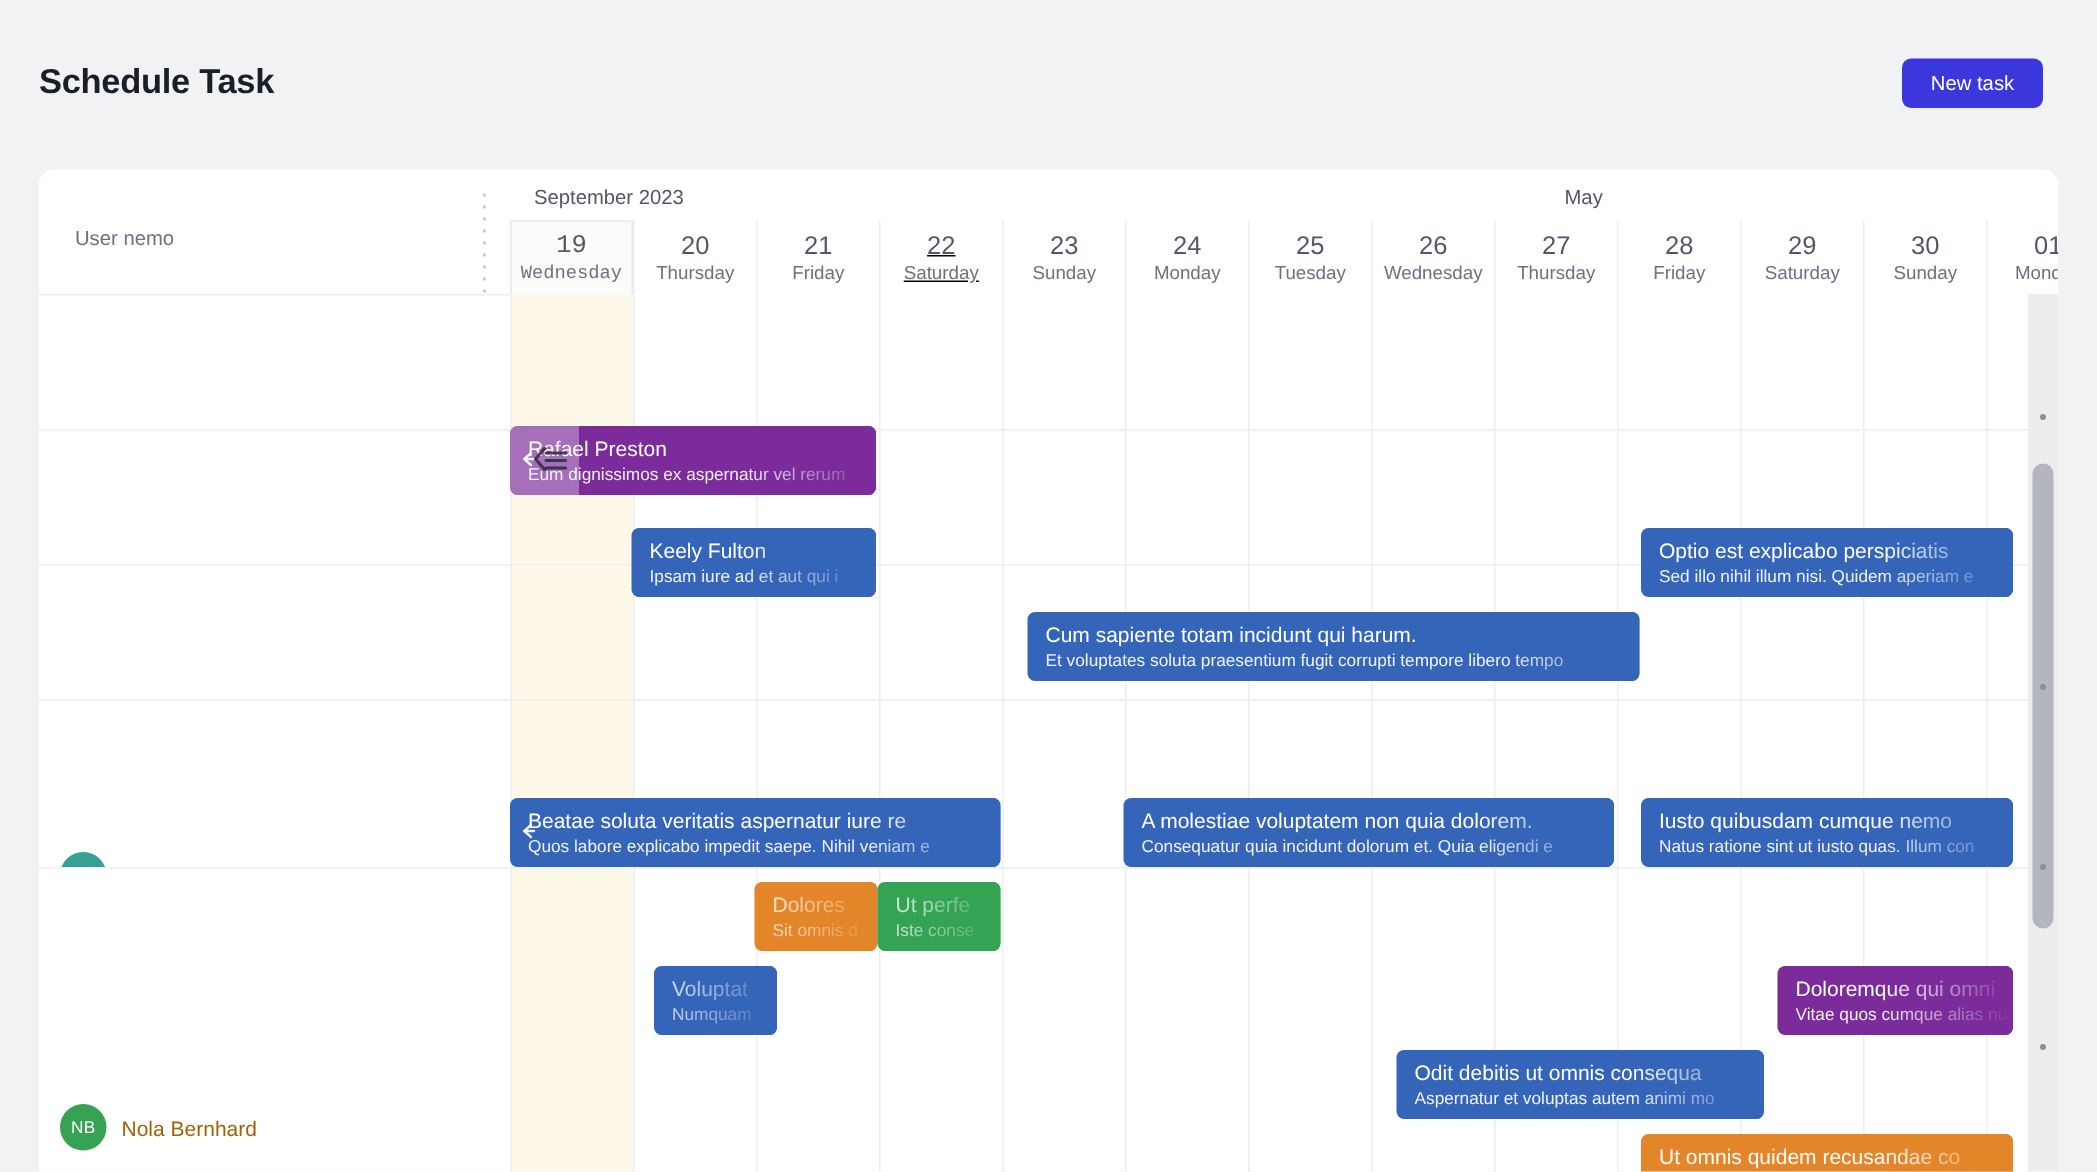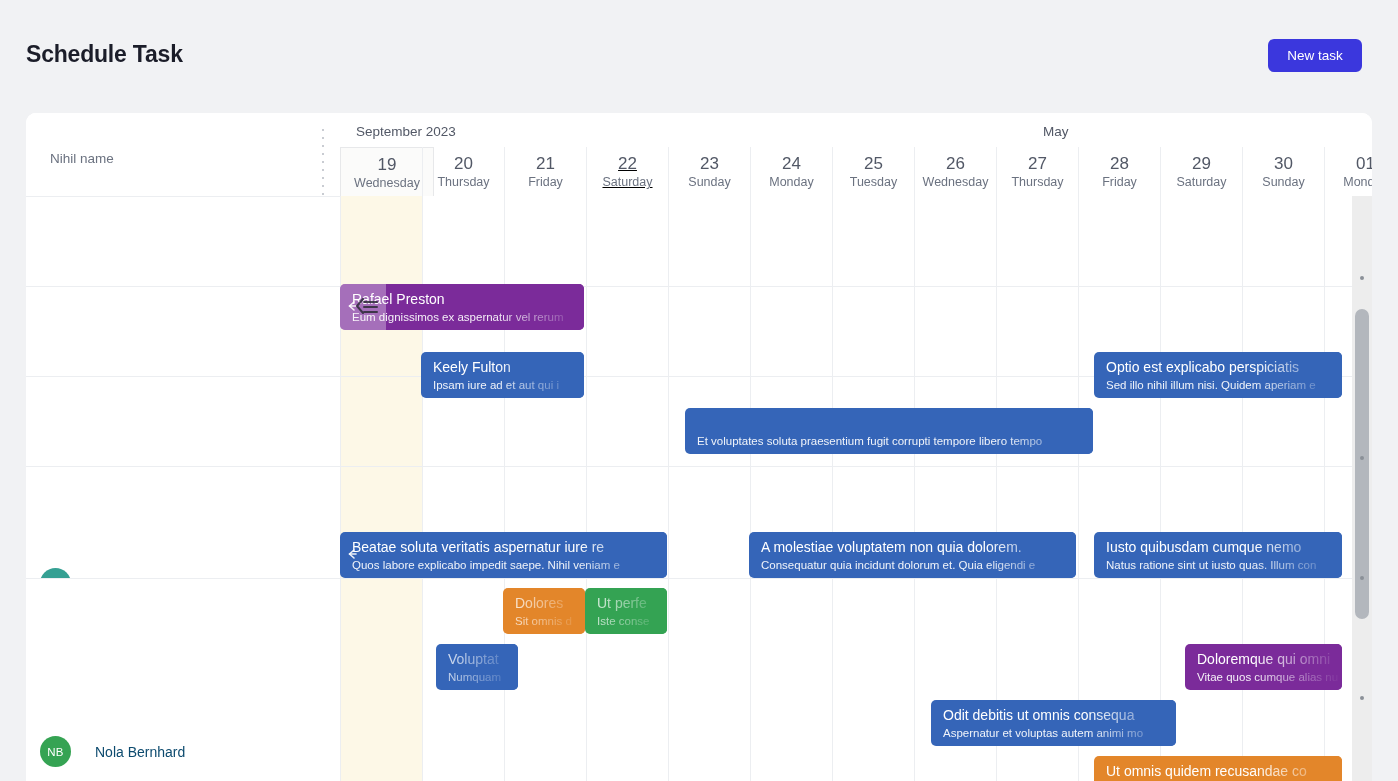--- a/index.html
+++ b/index.html
@@ -53,29 +53,29 @@
   .left-head-label {
     position: absolute; left: 24px; top: 38px;
     font-size: 13.5px; color: #6b7280;
   }
   .user-row {
     position: absolute; left: 0; width: 314px;
     border-top: 1px solid #eceef1;
     background: #ffffff;
   }
   .user-inner {
-    position: absolute; left: 14px; display: flex; align-items: center; gap: 24px;
+    position: absolute; left: 14px; display: flex; align-items: center; gap: 10px;
   }
   .avatar {
     width: 31px; height: 31px; border-radius: 50%;
     color: #ffffff; font-size: 11.5px; font-weight: 500;
     display: flex; align-items: center; justify-content: center;
     flex: 0 0 auto; letter-spacing: 0.2px;
   }
-  .user-name { font-size: 14px; color: #0c4a6e; white-space: nowrap; }
+  .user-name { font-size: 14px; color: #a16207; white-space: nowrap; }
 
   
   .dotted-sep {
     position: absolute; left: 296px; top: 16px;
     width: 2px; height: 68px; z-index: 7;
     background-image: linear-gradient(to bottom, #c9ccd2 2px, rgba(0,0,0,0) 2px);
     background-size: 2px 8px;
   }
 
   
@@ -202,21 +202,21 @@
           <div class="col-line" style="left: 902px;"></div>
           <div class="col-line" style="left: 984px;"></div>
           <div class="row-line" style="top: 90px;"></div>
           <div class="row-line" style="top: 180px;"></div>
           <div class="row-line" style="top: 270px;"></div>
           <div class="row-line" style="top: 382px;"></div>
         </div>
       <div class="tl-head" id="tl-head">
           <div class="month-label" style="left: 16px;">September 2023</div>
           <div class="month-label" style="left: 703px;">May</div>
-          <div class="day-cell today" style="left: 0px; width: 94px;">
+          <div class="day-cell today" style="left: 0px; width: 82px; font-family: Liberation Mono, monospace;">
             <div class="day-num">19</div>
             <div class="day-name">Wednesday</div>
           </div>
           <div class="day-cell" style="left: 82px; width: 82px;">
             <div class="day-num">20</div>
             <div class="day-name">Thursday</div>
           </div>
           <div class="day-cell" style="left: 164px; width: 82px;">
             <div class="day-num">21</div>
             <div class="day-name">Friday</div>
@@ -276,20 +276,21 @@
                 <path d="M9 3 L3 10 L9 17" fill="none" stroke="#2b2b36" stroke-width="2" stroke-linecap="round" stroke-linejoin="round"></path>
                 <path d="M10 6 L23 6 M10 11 L23 11 M10 16 L23 16" stroke="#2b2b36" stroke-width="2" stroke-linecap="round"></path>
               </svg></div>
           </div>
           <div class="task" style="left: 81px; width: 163px; top: 239px; background: rgb(53, 101, 184);">
             <div class="task-title">Keely Fulton</div>
             <div class="task-sub">Ipsam iure ad et aut qui i</div>
             <div class="fade" style="background: linear-gradient(to right, rgba(0, 0, 0, 0), rgb(53, 101, 184));"></div>
           </div>
           <div class="task" style="left: 345px; width: 408px; top: 295px; background: rgb(53, 101, 184);">
+            <div class="task-title">Cum sapiente totam incidunt qui harum.</div>
             <div class="task-sub">Et voluptates soluta praesentium fugit corrupti tempore libero tempo</div>
             <div class="fade" style="background: linear-gradient(to right, rgba(0, 0, 0, 0), rgb(53, 101, 184));"></div>
           </div>
           <div class="task" style="left: 754px; width: 248px; top: 239px; background: rgb(53, 101, 184);">
             <div class="task-title">Optio est explicabo perspiciatis</div>
             <div class="task-sub">Sed illo nihil illum nisi. Quidem aperiam e</div>
             <div class="fade" style="background: linear-gradient(to right, rgba(0, 0, 0, 0), rgb(53, 101, 184));"></div>
           </div>
           <div class="task" style="left: 0px; width: 327px; top: 419px; background: rgb(53, 101, 184);">
             <div class="task-title">Beatae soluta veritatis aspernatur iure re</div>
@@ -337,21 +338,21 @@
           </div>
           <div class="task" style="left: 754px; width: 248px; top: 643px; background: rgb(227, 134, 42);">
             <div class="task-title">Ut omnis quidem recusandae co</div>
             <div class="fade" style="background: linear-gradient(to right, rgba(0, 0, 0, 0), rgb(227, 134, 42));"></div>
           </div>
         </div>
     </div>
 
     <div class="left-col">
       <div class="left-head">
-        <div class="left-head-label">Nihil name</div>
+        <div class="left-head-label">User nemo</div>
       </div>
       <div id="users-layer">
           <div class="user-row" style="top: 83px; height: 90px;">
             <div class="user-inner" style="top: 101px;">
               <div class="avatar" style="background: rgb(212, 58, 103);">TU</div>
               <div class="user-name">Test User</div>
             </div>
           </div>
           <div class="user-row" style="top: 173px; height: 90px;">
             <div class="user-inner" style="top: 101px;">

